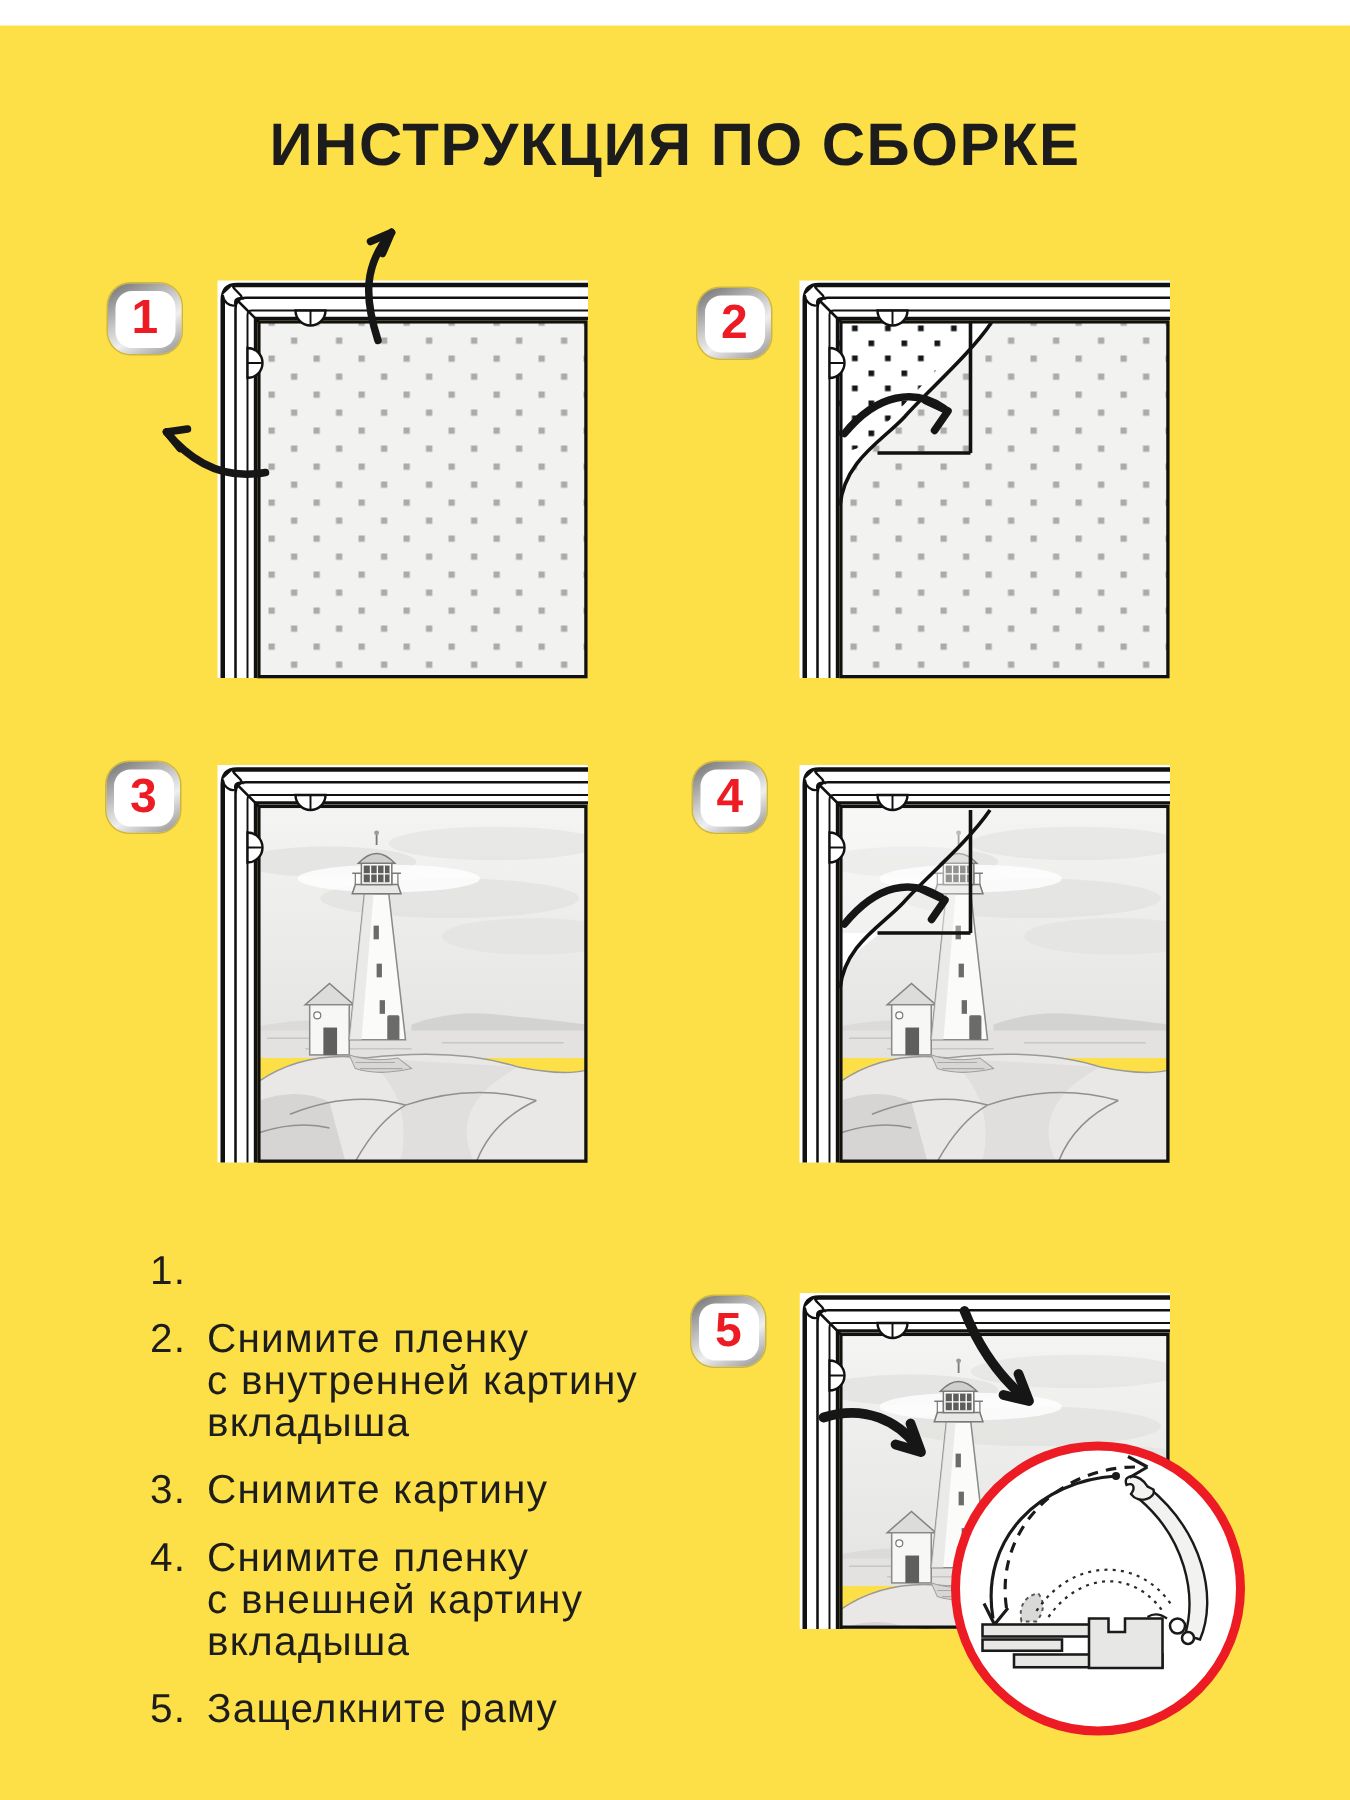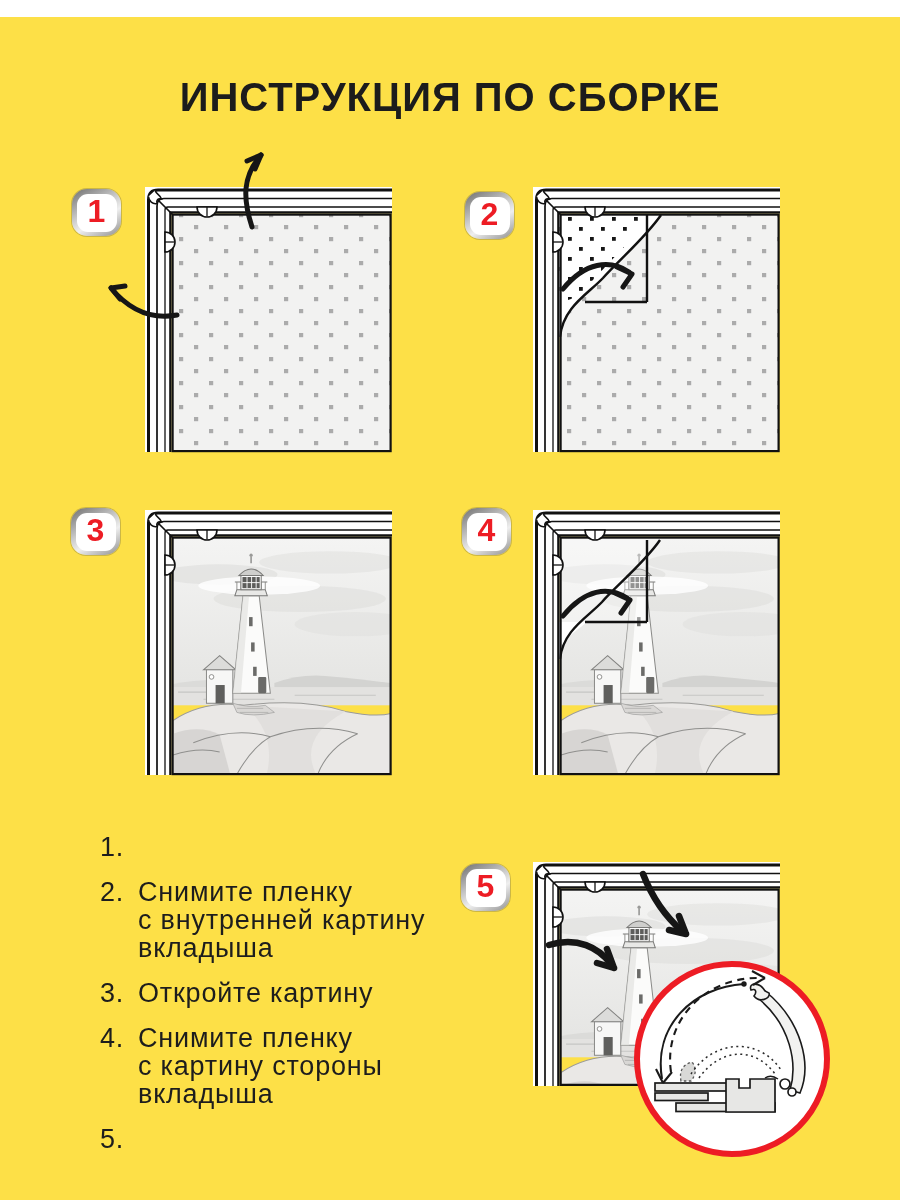--- a/index.html
+++ b/index.html
@@ -236,29 +236,32 @@
       <span class="ins-num">2.</span>
       <span class="ins-lines">
         <span class="ins-line">Снимите пленку</span>
         <span class="ins-line">с внутренней картину</span>
         <span class="ins-line">вкладыша</span>
       </span>
     </div>
     <div class="ins-item">
       <span class="ins-num">3.</span>
       <span class="ins-lines">
-          <span class="ins-line">Откройте картину</span>
+          <span class="ins-line">Снимите картину</span>
         </span>
     </div>
     <div class="ins-item">
       <span class="ins-num">4.</span>
       <span class="ins-lines">
         <span class="ins-line">Снимите пленку</span>
-        <span class="ins-line">с картину стороны</span>
+        <span class="ins-line">с внешней картину</span>
         <span class="ins-line">вкладыша</span>
       </span>
     </div>
     <div class="ins-item">
       <span class="ins-num">5.</span>
+      <span class="ins-lines">
+          <span class="ins-line">Защелкните раму</span>
+        </span>
     </div>
   </div>
 
 </div>
 
 </body></html>

